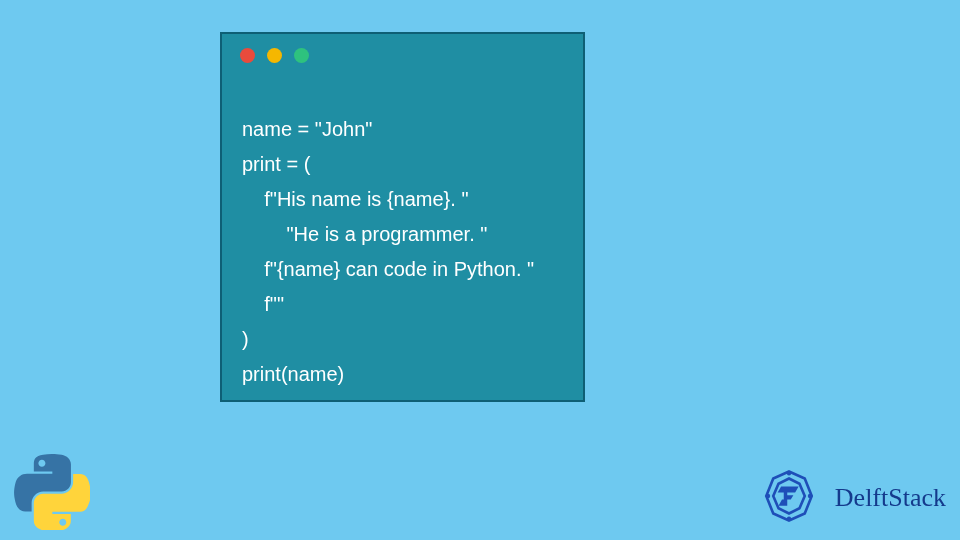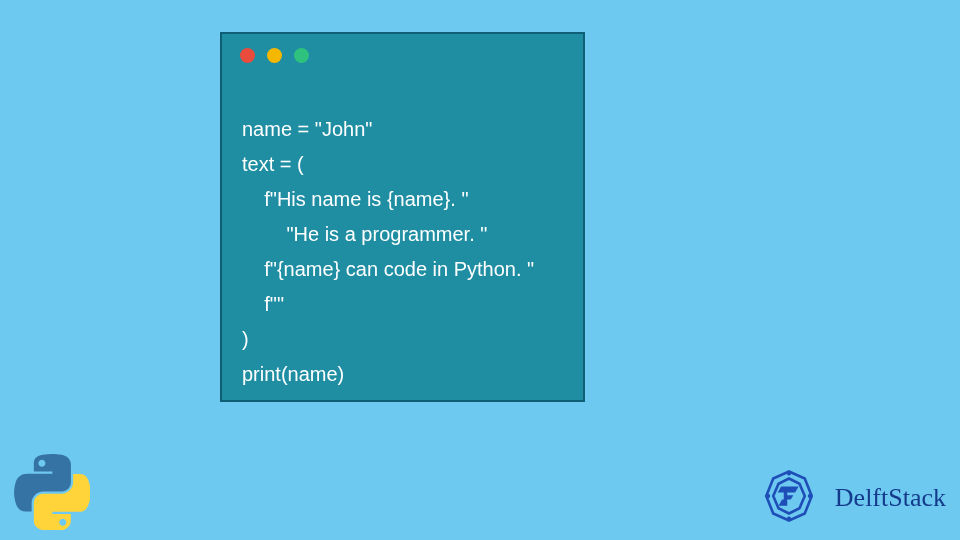--- a/index.html
+++ b/index.html
@@ -66,21 +66,21 @@
 <body>
 
 <div class="code-window">
   <div class="titlebar">
     <span class="dot red"></span>
     <span class="dot yellow"></span>
     <span class="dot green"></span>
   </div>
   <div class="code">
 <span>name = "John"</span>
-<span>text = (</span>
+<span>print = (</span>
 <span>    f"His name is {name}. "</span>
 <span>        "He is a programmer. "</span>
 <span>    f"{name} can code in Python. "</span>
 <span>    f""</span>
 <span>)</span>
 <span>print(name)</span>
   </div>
 </div>
 
 <div class="python-logo">

